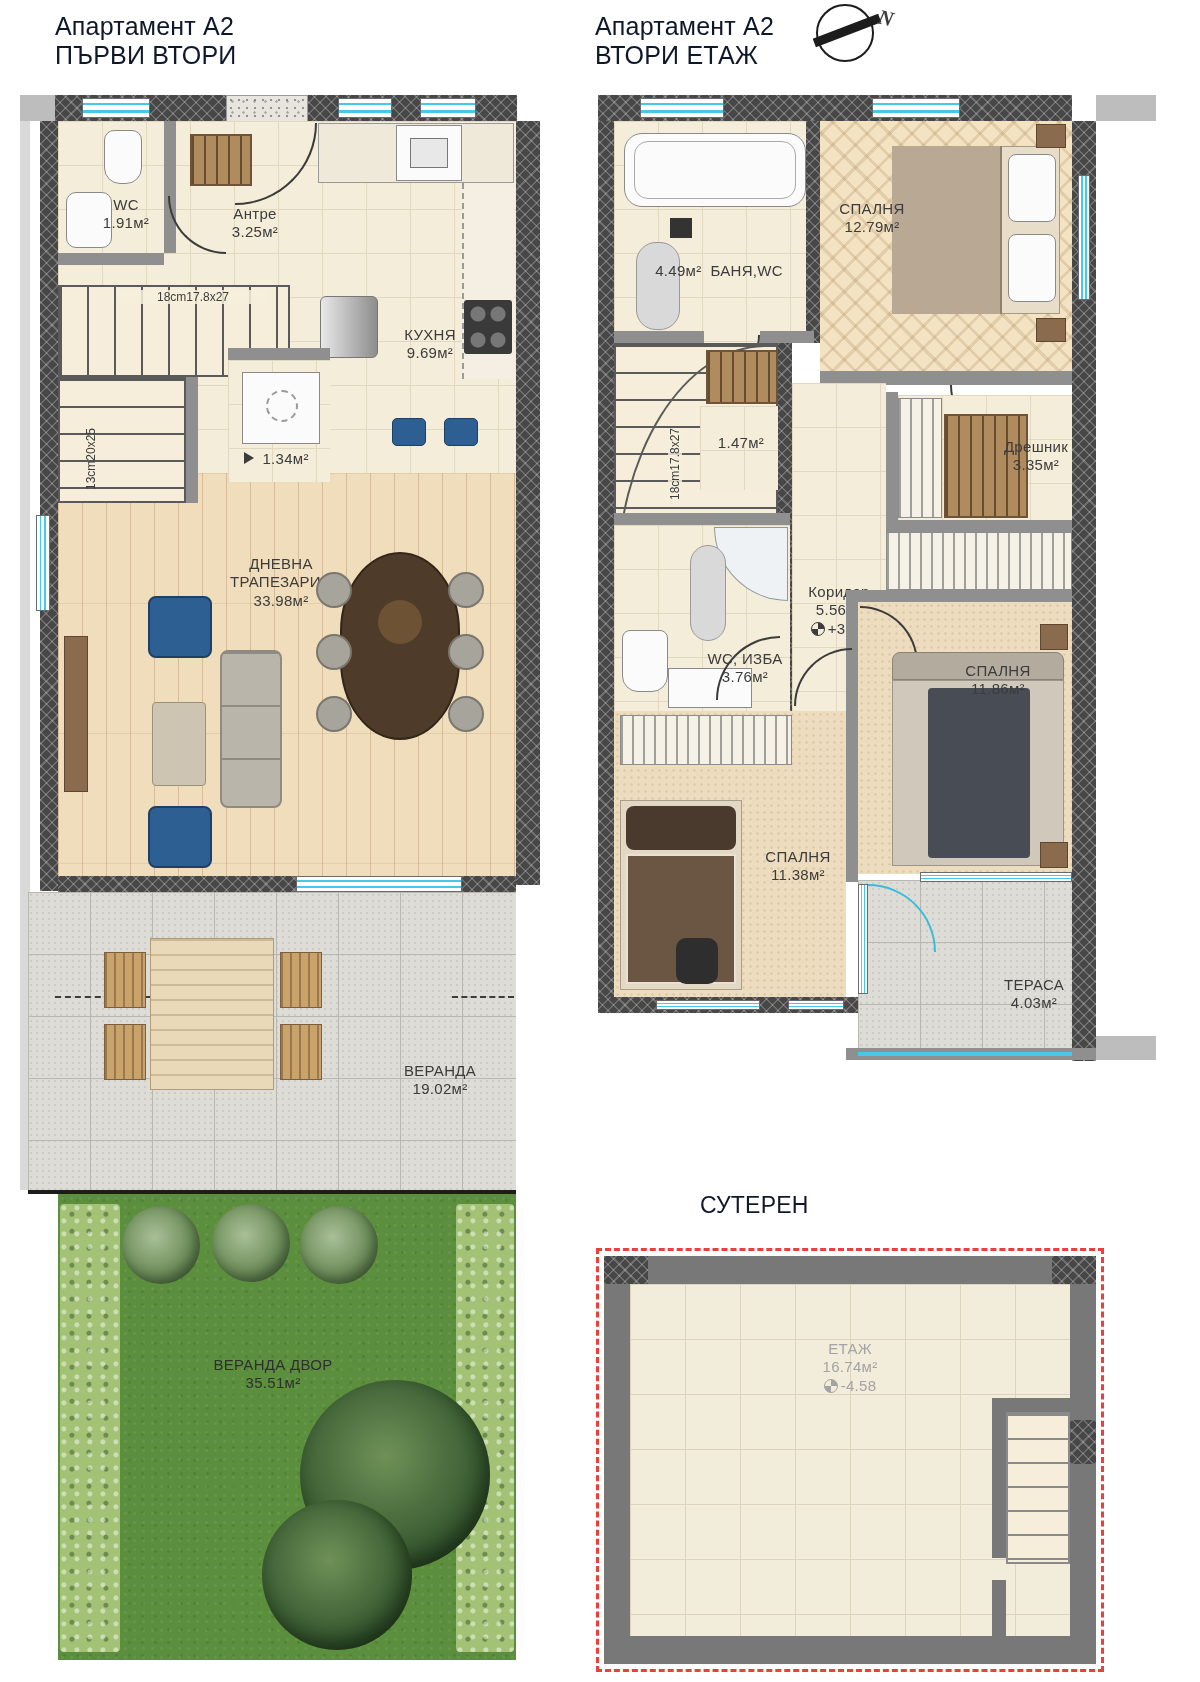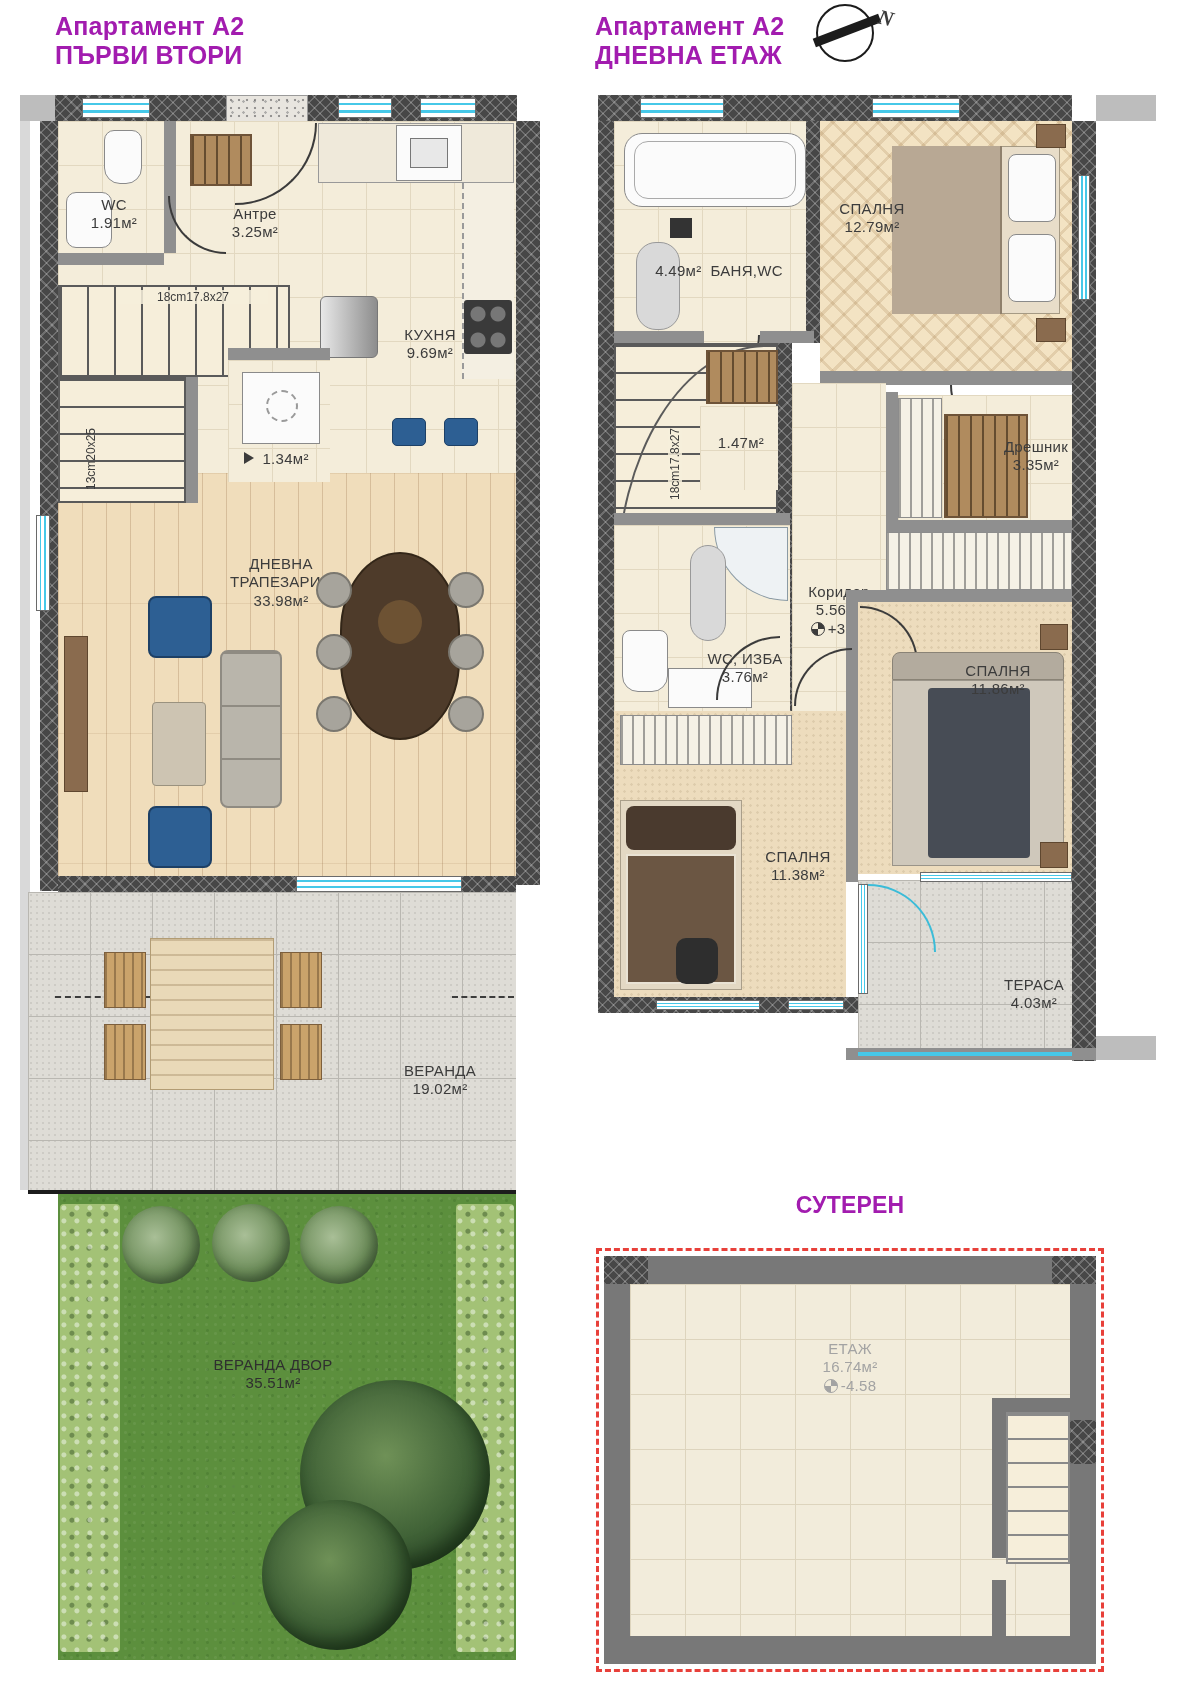--- a/index.html
+++ b/index.html
@@ -70,39 +70,39 @@
   .deck{background-color:#e9d9b8;border:1.5px solid #b29c74;
     background-image:repeating-linear-gradient(180deg,rgba(120,90,50,.25) 0 2px,transparent 2px 15px)}
   .deckchair{background-color:#caa36b;border:1px solid #7d5f3c;
     background-image:repeating-linear-gradient(90deg,rgba(60,40,20,.35) 0 2px,transparent 2px 9px)}
   .arc{background:transparent}
   
   .lbl{font-size:15px;line-height:1.22;text-align:center;letter-spacing:.3px;color:#3c3c3c}
   .lbl .nm,.lbl .ar{display:block}
   .sm{font-size:12px;letter-spacing:0}
   .rot{transform:rotate(-90deg);transform-origin:left top;white-space:nowrap}
-  .ttl{font-weight:bold;font-size:25px;line-height:1.16;color:#a21caf;letter-spacing:.2px}
+  .ttl{font-weight:normal;font-size:25px;line-height:1.16;color:#0f172a;letter-spacing:.2px}
   .faint{color:#a3a3a3}
   .lvl{display:inline-block;width:12px;height:12px;border:1.5px solid #3c3c3c;border-radius:50%;
     background:conic-gradient(#3c3c3c 0 90deg,transparent 90deg 180deg,#3c3c3c 180deg 270deg,transparent 270deg);
     vertical-align:-2px;margin-right:3px}
   .lvl.faint2{border-color:#a3a3a3;background:conic-gradient(#a3a3a3 0 90deg,transparent 90deg 180deg,#a3a3a3 180deg 270deg,transparent 270deg)}
 </style>
 </head>
 <body>
 
 <div id="page">
 
   <div class="a ttl" style="left:55px;top:12px">
     <span style="display:block">Апартамент А2</span>
     <span style="display:block">ПЪРВИ ВТОРИ</span>
   </div>
   <div class="a ttl" style="left:595px;top:12px">
     <span style="display:block">Апартамент А2</span>
-    <span style="display:block">ДНЕВНА ЕТАЖ</span>
+    <span style="display:block">ВТОРИ ЕТАЖ</span>
   </div>
 
   <div class="a" style="left:816px;top:4px;width:58px;height:58px;border:2.5px solid #1c1c1c;border-radius:50%"></div>
   <div class="a" style="left:812px;top:26px;width:70px;height:9px;background:#1c1c1c;transform:rotate(-21deg)"></div>
   <div class="a" style="left:878px;top:6px;font:italic bold 21px 'Liberation Serif',serif;transform:rotate(14deg)">N</div>
 
   <div class="a wallL" style="left:20px;top:95px;width:36px;height:26px"></div>
   <div class="a" style="left:20px;top:121px;width:10px;height:1069px;background:#d9d9d9"></div>
   <div class="a wallD" style="left:55px;top:95px;width:462px;height:26px"></div>
   <div class="a winH" style="left:82px;top:98px;width:68px;height:20px"></div>
@@ -112,21 +112,21 @@
   <div class="a wallD" style="left:40px;top:121px;width:18px;height:770px"></div>
   <div class="a winV" style="left:36px;top:515px;width:14px;height:96px"></div>
   <div class="a wallD" style="left:516px;top:121px;width:24px;height:764px"></div>
 
   <div class="a tile" style="left:58px;top:121px;width:458px;height:352px"></div>
 
   <div class="a wallG" style="left:164px;top:121px;width:12px;height:132px"></div>
   <div class="a wallG" style="left:58px;top:253px;width:106px;height:12px"></div>
   <div class="a white" style="left:104px;top:130px;width:38px;height:54px;border-radius:10px 10px 16px 16px"></div>
   <div class="a white" style="left:66px;top:192px;width:46px;height:56px;border-radius:10px"></div>
-  <div class="a lbl" style="left:74px;top:196px;width:80px">
+  <div class="a lbl" style="left:86px;top:196px;width:80px">
     <span class="nm">WC</span>
     <span class="ar">1.91м²</span>
   </div>
 
   <div class="a ward" style="left:190px;top:134px;width:62px;height:52px"></div>
   <div class="a arc" style="left:235px;top:123px;width:82px;height:82px;border-right:2px solid #3b3b3b;border-bottom:2px solid #3b3b3b;border-radius:0 0 100% 0"></div>
   <div class="a arc" style="left:168px;top:196px;width:58px;height:58px;border-left:2px solid #3b3b3b;border-bottom:2px solid #3b3b3b;border-radius:0 0 0 100%"></div>
   <div class="a lbl" style="left:200px;top:205px;width:110px">
     <span class="nm">Антре</span>
     <span class="ar">3.25м²</span>
@@ -324,21 +324,21 @@
   <div class="a winV" style="left:858px;top:884px;width:10px;height:110px"></div>
   <div class="a arc" style="left:868px;top:884px;width:68px;height:68px;border-right:2px solid #3bbcd8;border-top:2px solid #3bbcd8;border-radius:0 100% 0 0"></div>
   <div class="a lbl" style="left:994px;top:976px;width:80px">
     <span class="nm">ТЕРАСА</span>
     <span class="ar">4.03м²</span>
   </div>
   <div class="a wallG" style="left:846px;top:1048px;width:250px;height:12px"></div>
   <div class="a" style="left:858px;top:1052px;width:214px;height:4px;background:#46c8e8"></div>
   <div class="a wallL" style="left:1096px;top:1036px;width:60px;height:24px"></div>
 
-  <div class="a ttl" style="left:700px;top:1192px;width:300px;text-align:center;font-size:23px">СУТЕРЕН</div>
+  <div class="a ttl" style="left:700px;top:1192px;width:300px;text-align:left;font-size:23px">СУТЕРЕН</div>
   <div class="a" style="left:596px;top:1248px;width:508px;height:424px;border:3px dashed #e8403a"></div>
   <div class="a" style="left:604px;top:1256px;width:492px;height:28px;background:#787878"></div>
   <div class="a wallD" style="left:604px;top:1256px;width:44px;height:28px"></div>
   <div class="a wallD" style="left:1052px;top:1256px;width:44px;height:28px"></div>
   <div class="a" style="left:604px;top:1284px;width:26px;height:380px;background:#787878"></div>
   <div class="a" style="left:1070px;top:1284px;width:26px;height:380px;background:#787878"></div>
   <div class="a wallD" style="left:1070px;top:1420px;width:26px;height:44px"></div>
   <div class="a" style="left:604px;top:1636px;width:492px;height:28px;background:#787878"></div>
   <div class="a tile2" style="left:630px;top:1284px;width:440px;height:352px"></div>
   <div class="a" style="left:992px;top:1398px;width:78px;height:14px;background:#787878"></div>

